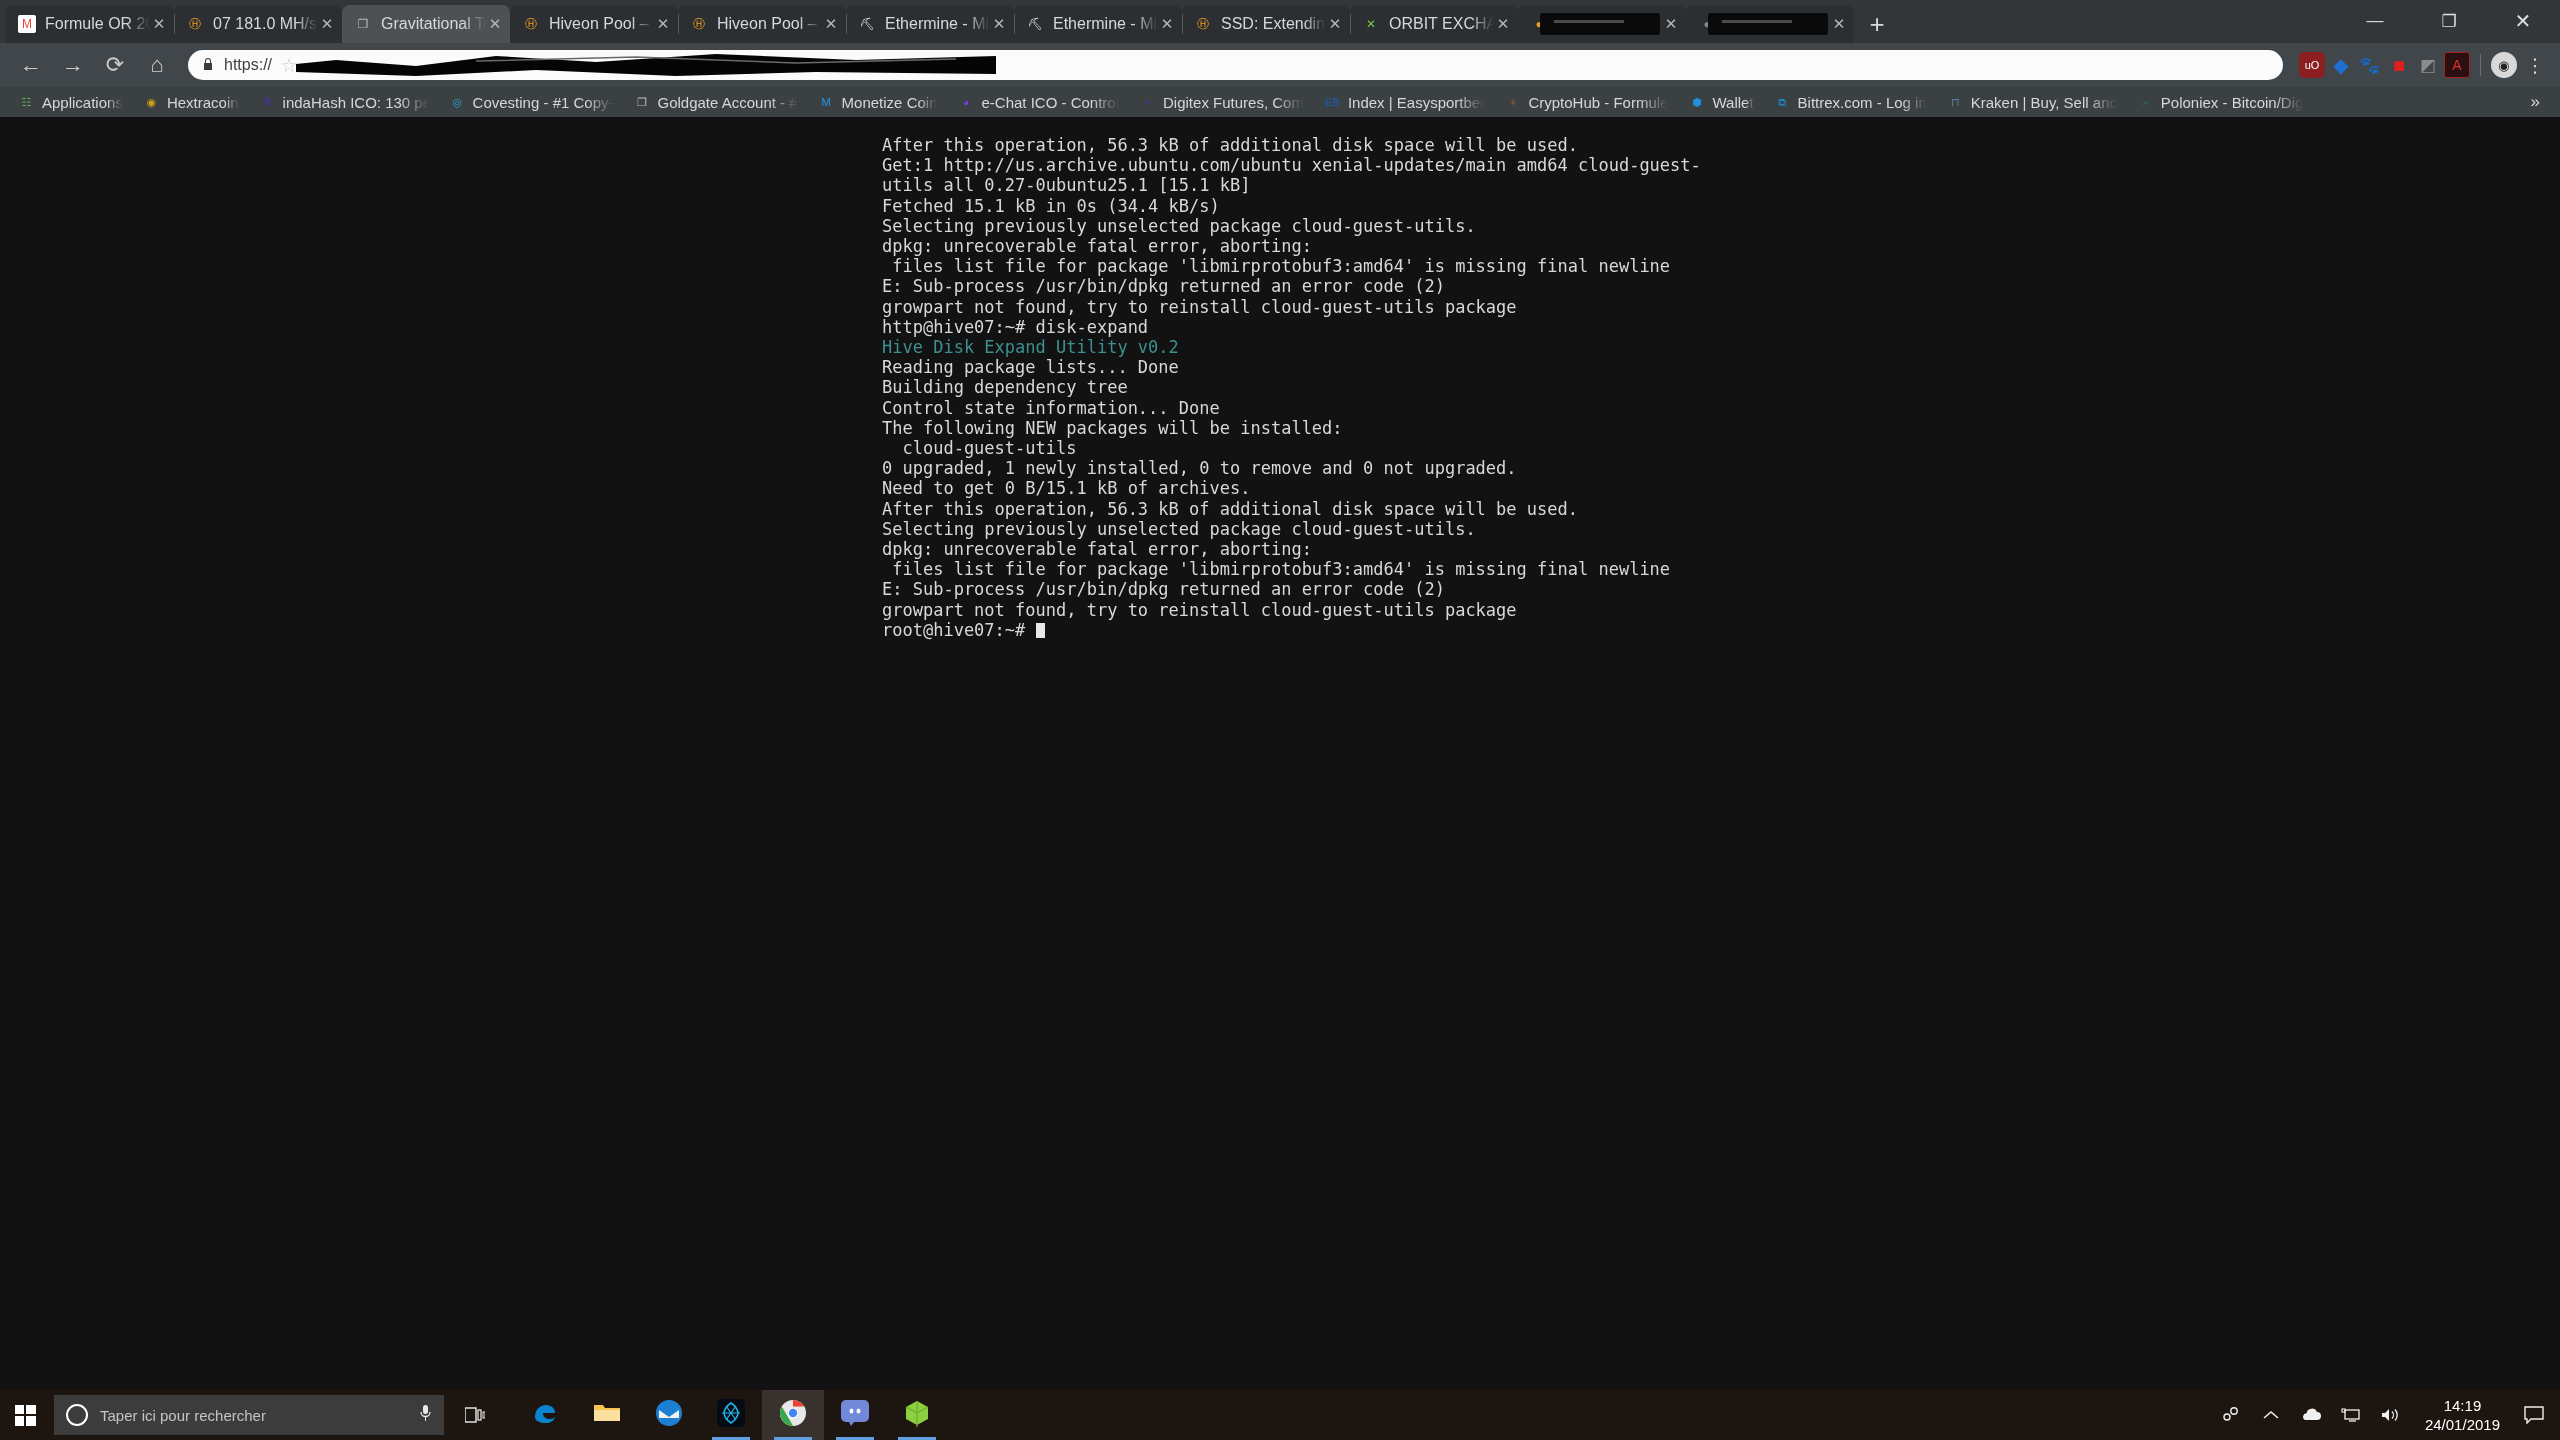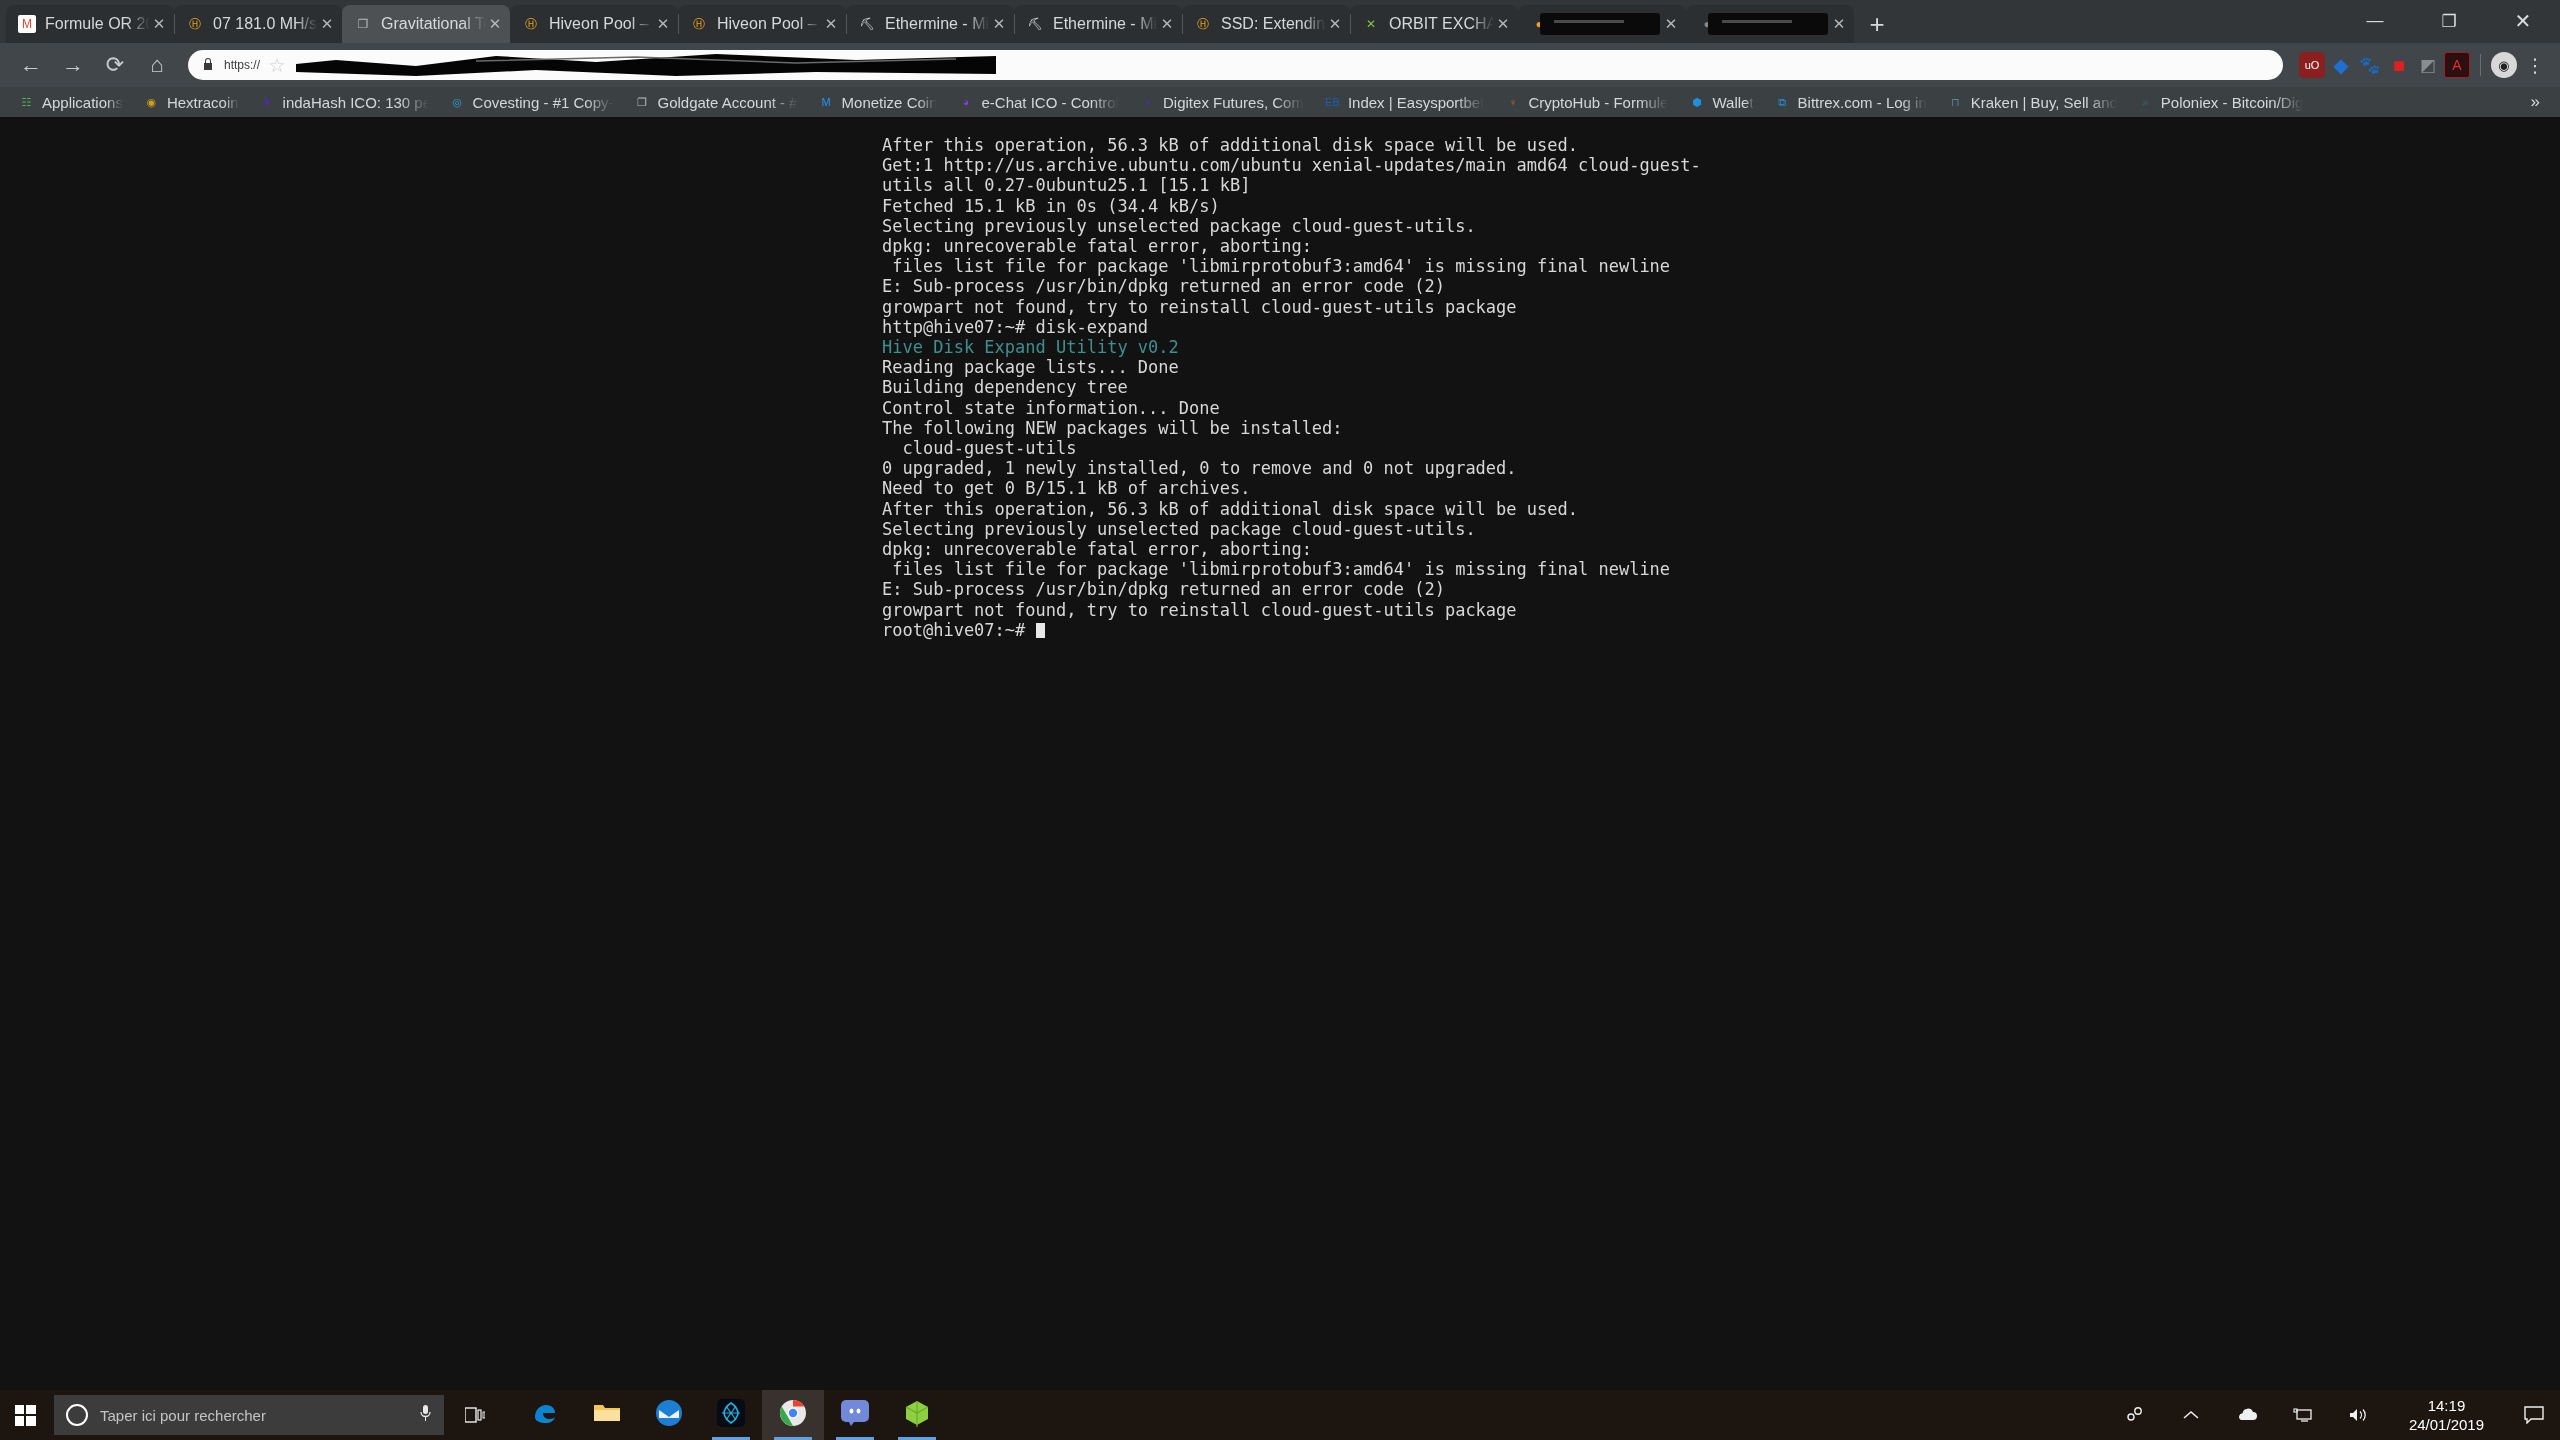--- a/index.html
+++ b/index.html
@@ -74,21 +74,21 @@
   .navbtn {
     width: 42px; height: 42px; display: flex; align-items: center; justify-content: center;
     color: #c9cbcd; font-size: 22px;
   }
   .omnibox {
     flex: 1; height: 30px; margin: 0 10px; background: #fbfbfb;
     border-radius: 15px; display: flex; align-items: center;
     padding: 0 14px; position: relative; overflow: hidden;
   }
   .lock { font-size: 13px; color: #3b3b3b; margin-right: 10px; }
-  .url { font-size: 12px; color: #3c4043; white-space: nowrap; }
+  .url { font-size: 16px; color: #3c4043; white-space: nowrap; }
   .url-redact {
     position: absolute; left: 108px; right: 90px; top: 0; height: 30px;
     pointer-events: none;
   }
   .star { color: #c9cbcd; font-size: 19px; width: 34px; text-align: center; }
   .extbar { display: flex; align-items: center; gap: 3px; padding-left: 6px; }
   .ext {
     width: 26px; height: 26px; border-radius: 4px;
     display: flex; align-items: center; justify-content: center;
     font-size: 13px; font-weight: normal; color: #fff; position: relative;
@@ -153,21 +153,21 @@
   .mic { color: #e8e8e8; font-size: 16px; }
   .tb-icons { display: flex; align-items: center; gap: 0; margin-left: 8px; }
   .tbi {
     width: 62px; height: 50px; display: flex; align-items: center; justify-content: center;
     position: relative;
   }
   .tbi.active { background: rgba(255,255,255,0.12); }
   .tbi .under {
     position: absolute; bottom: 0; left: 12px; right: 12px; height: 3px; background: #5ea0e0;
   }
-  .tray { margin-left: auto; display: flex; align-items: center; gap: 16px; padding-right: 6px; }
+  .tray { margin-left: auto; display: flex; align-items: center; gap: 0; padding-right: 6px; }
   .trayi { width: 40px; height: 50px; display: flex; align-items: center; justify-content: center; color: #f0f0f0; font-size: 16px; }
   .clock { color: #fff; font-size: 15px; text-align: center; line-height: 19px; padding: 0 14px; }
   .actioncenter { width: 40px; height: 50px; display: flex; align-items: center; justify-content: center; }
 </style>
 </head>
 <body>
 
 <div id="browser">
 
   <div class="tabstrip">

